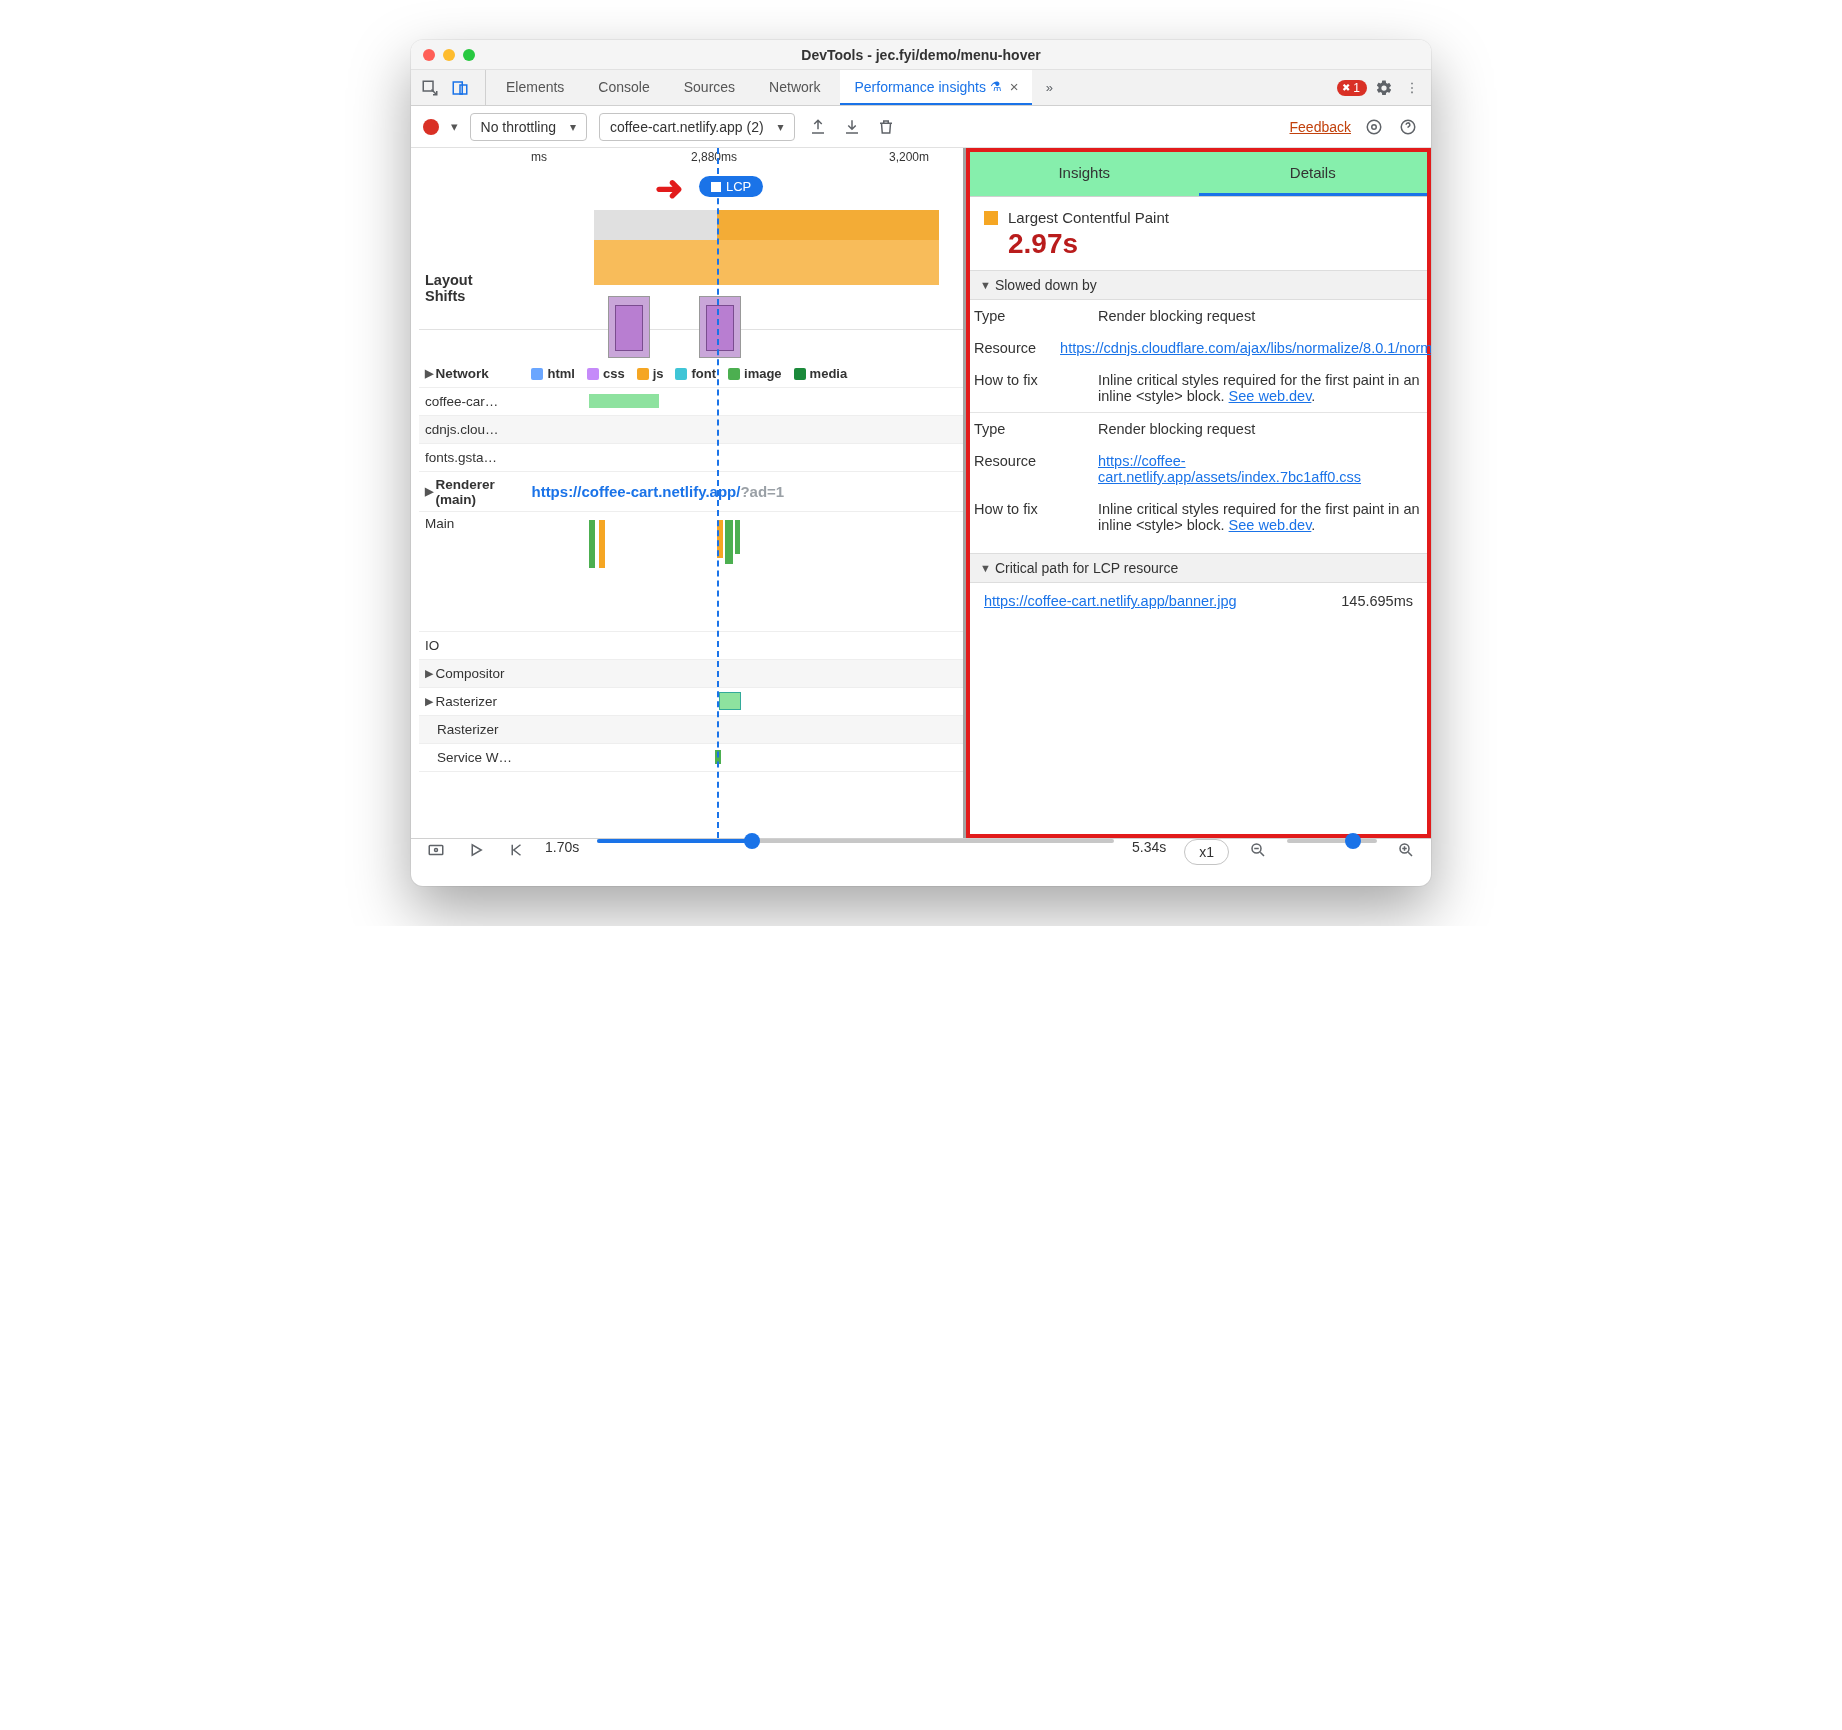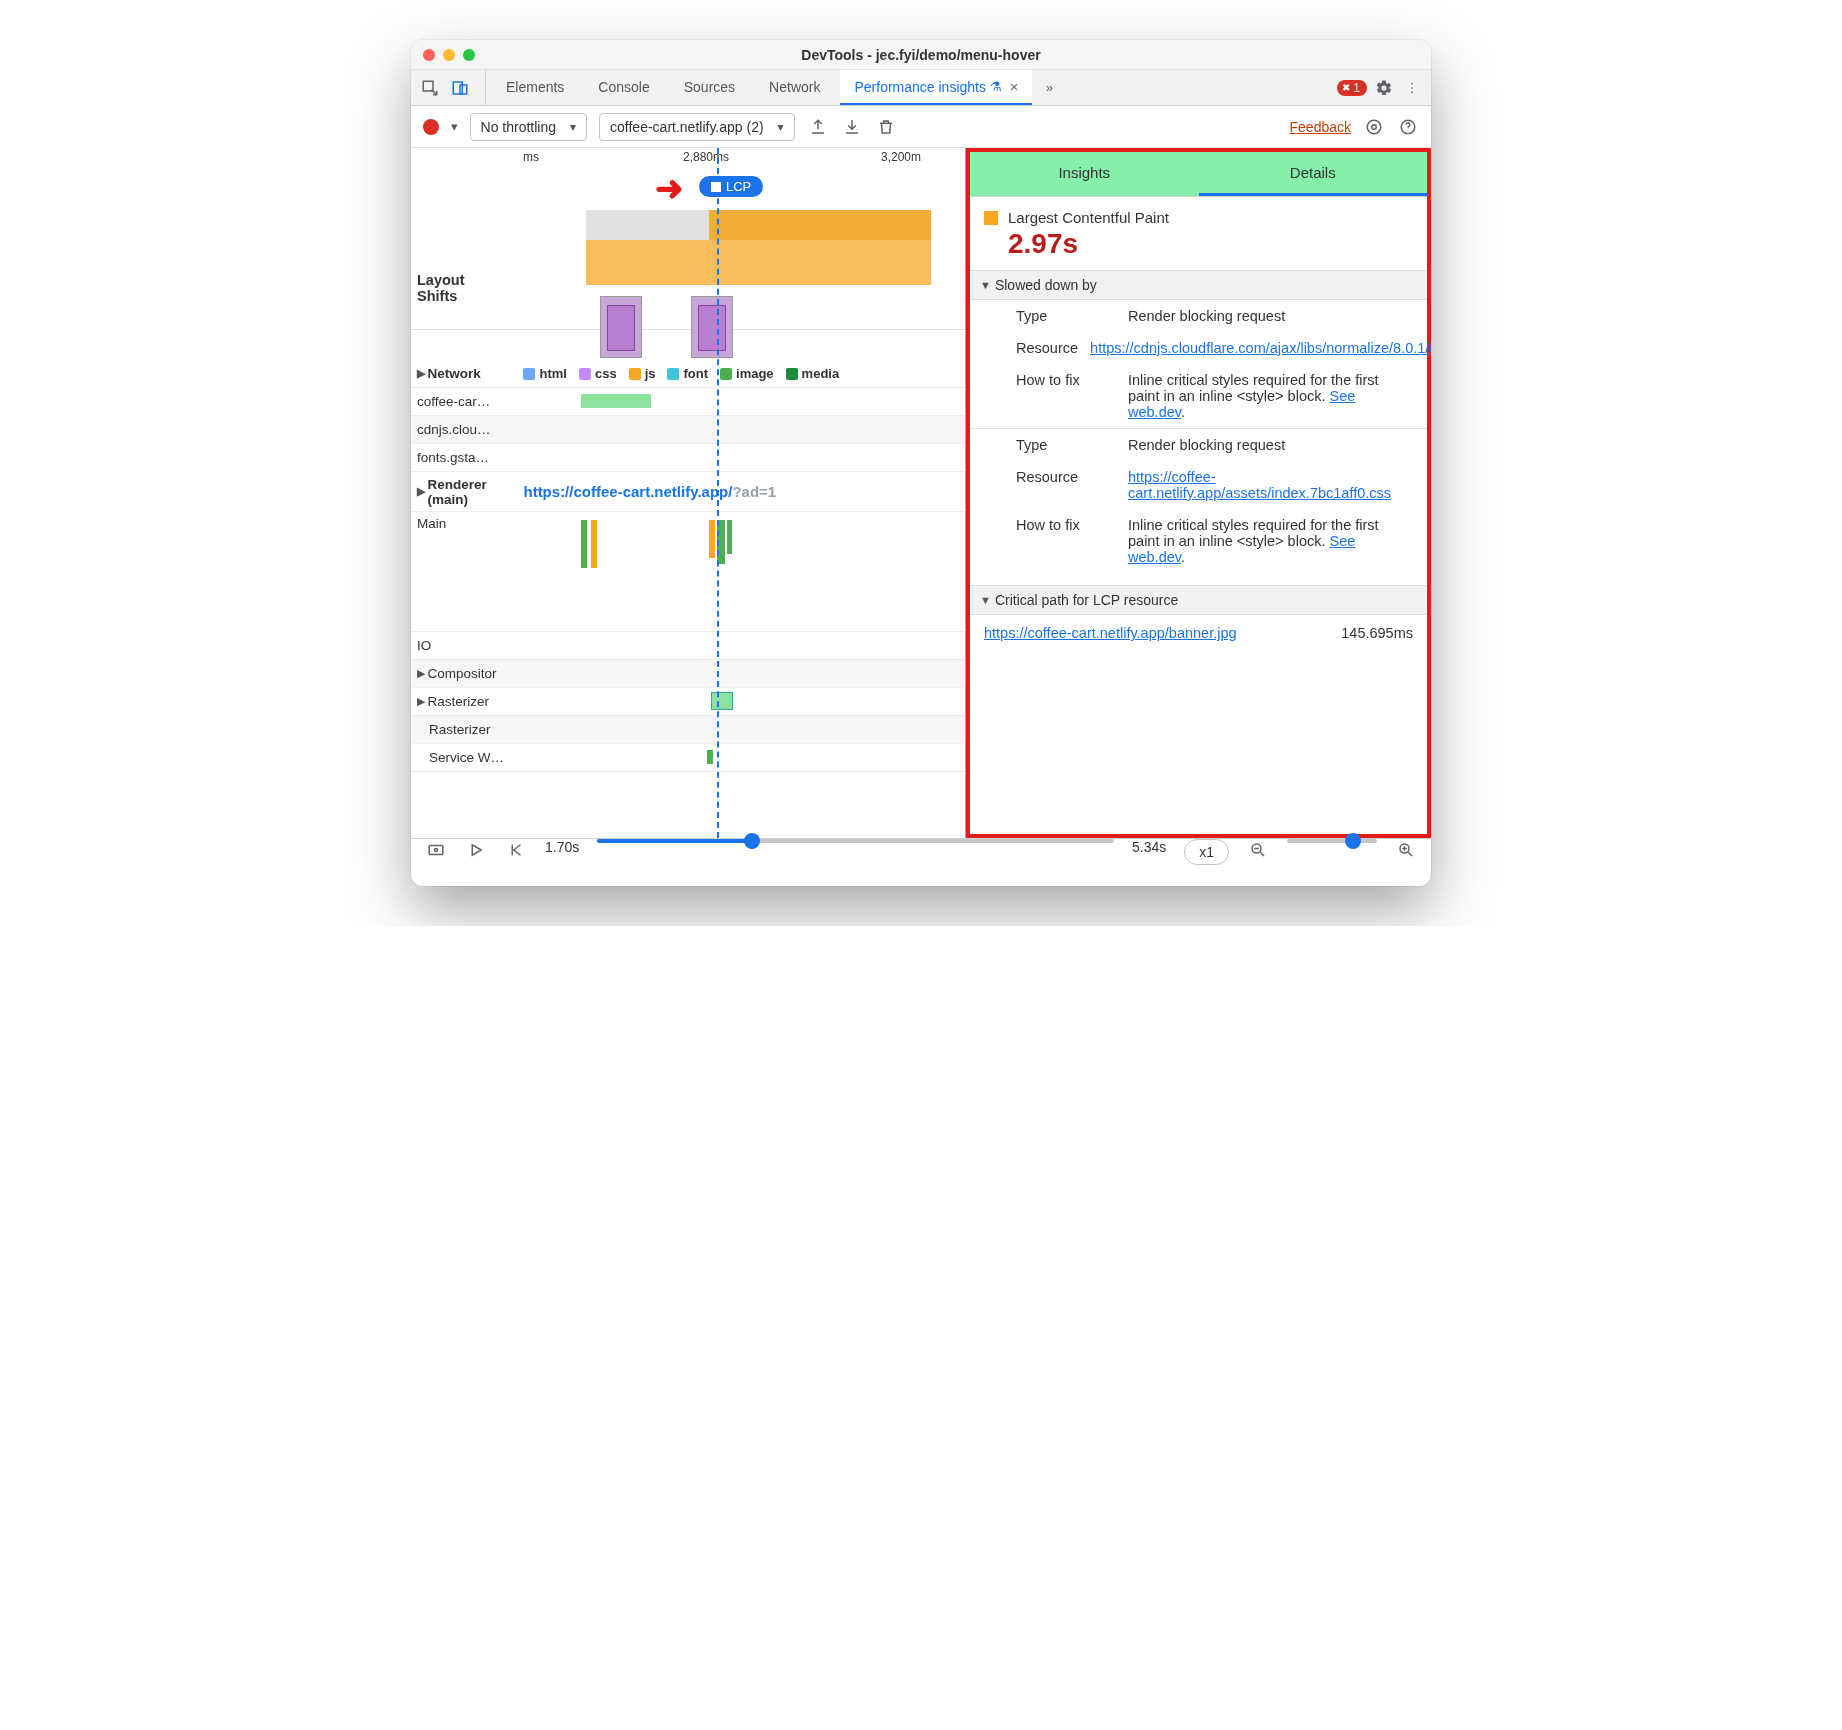--- a/index.html
+++ b/index.html
@@ -72,21 +72,21 @@
   .record-dot { width: 16px; height: 16px; border-radius: 50%; background: #d93025; }
   .dropdown {
     border: 1px solid #c4c4c4; border-radius: 4px; padding: 5px 10px;
     display: flex; align-items: center; gap: 8px; background: #fff; font-size: 14px;
   }
   .link { color: #1a73e8; text-decoration: underline; cursor: pointer; }
   .gray-link { color: #c2410c; text-decoration: underline; cursor: pointer; font-size: 14px; }
 
   
   .main { display: flex; height: 690px; }
-  .left-pane { flex: 1; position: relative; overflow: hidden; border-right: 1px solid #a3a3a3; }
+  .left-pane { flex: 1; position: relative; overflow: hidden; border-right: 3px solid #a3a3a3; padding-left: 8px; }
   .right-pane { width: 465px; border: 4px solid #e21b1b; position: relative; display: flex; flex-direction: column; }
 
   
   .timeline-ruler {
     display: flex; align-items: flex-start; height: 22px;
     font-size: 11px; color: #666; position: relative; padding-left: 110px;
   }
   .tick { position: absolute; top: 2px; font-size: 12px; color: #333; }
   .lcp-marker {
     position: absolute; top: 28px; left: 288px;
@@ -150,21 +150,21 @@
   .lcp-sq { width: 14px; height: 14px; background: #f5a623; display: inline-block; }
   .lcp-value { color: #b91c1c; font-size: 28px; font-weight: 700; margin-top: 2px; margin-left: 24px; }
 
   .collapser {
     background: #f1f1f1; padding: 6px 10px; font-size: 14px;
     border-top: 1px solid #ddd; border-bottom: 1px solid #ddd;
     display: flex; align-items: center; gap: 4px;
   }
   .collapser .tri { font-size: 11px; color: #555; }
 
-  .kv-row { display: flex; padding: 8px 14px; font-size: 14.5px; gap: 12px; margin-left: 32px; }
+  .kv-row { display: flex; padding: 8px 4px; font-size: 14.5px; gap: 24px; }
   .kv-row .k { width: 100px; color: #333; }
   .kv-row .v { flex: 1; }
   .divider { border-top: 1px solid #e4e4e4; }
 
   .critical-row { display: flex; padding: 10px 14px; font-size: 14.5px; }
   .critical-row .time { margin-left: auto; }
 
   
   .playbar {
     display: flex; align-items: flex-start; height: 48px;

